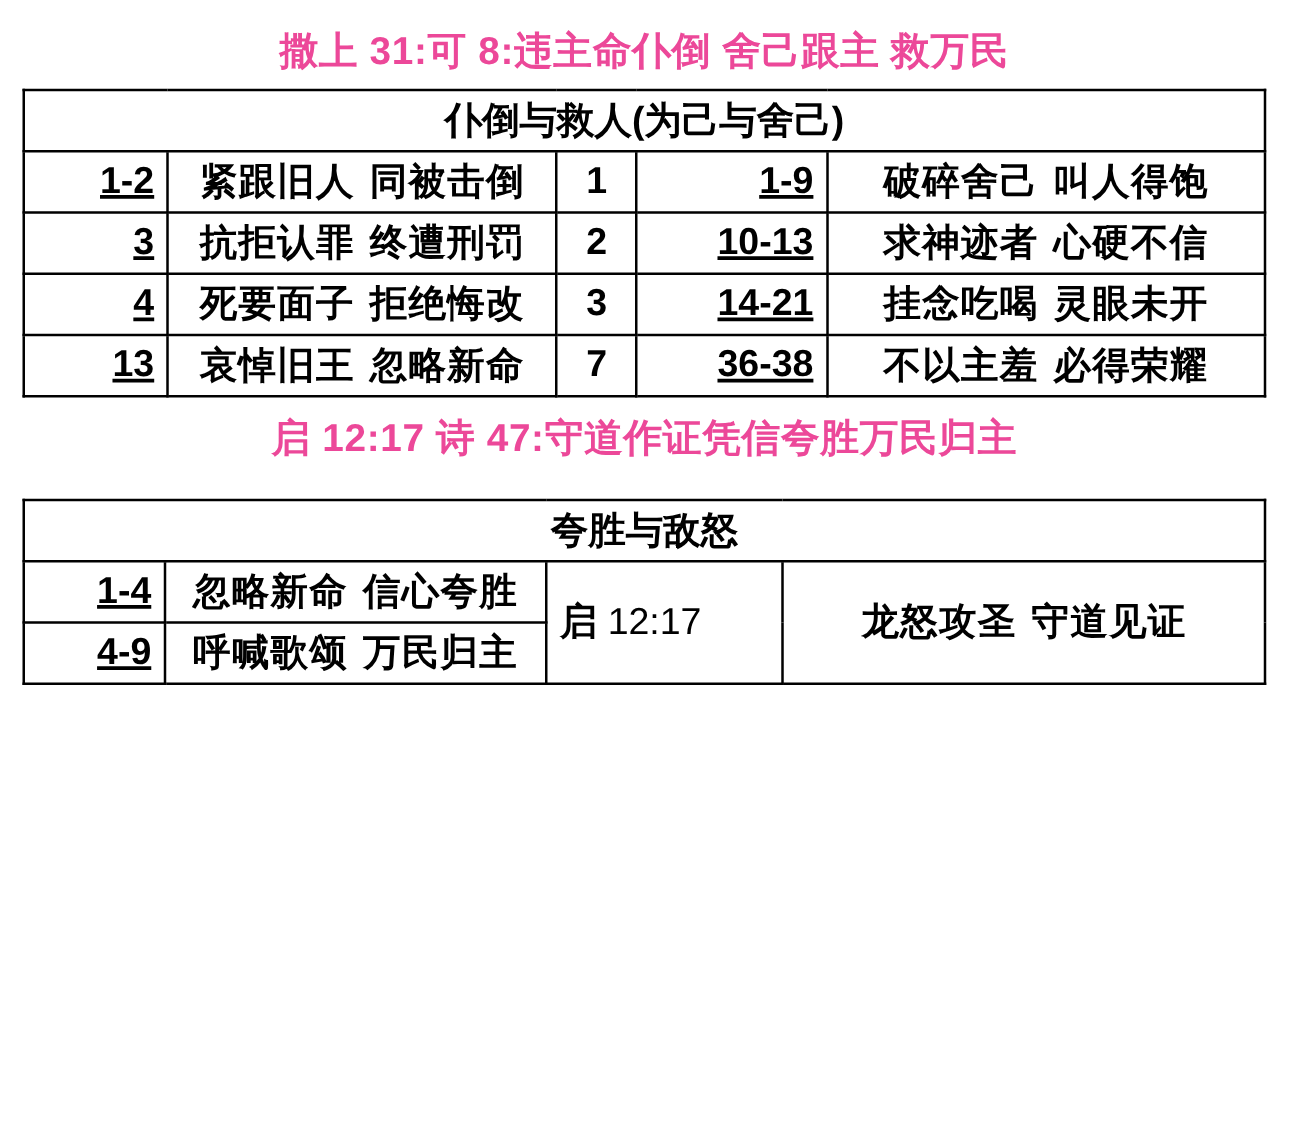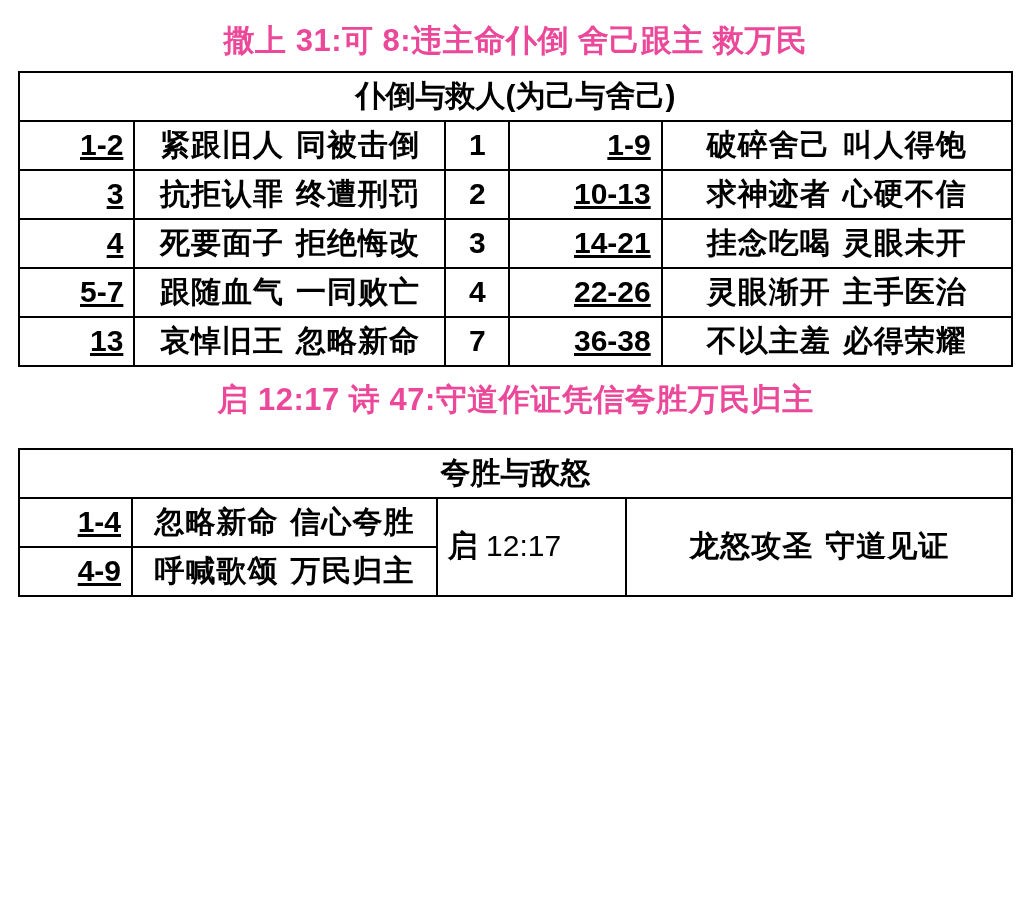--- a/index.html
+++ b/index.html
@@ -134,27 +134,20 @@
       </tr>
 
       <tr>
         <td class="num">4</td>
         <td class="phrase"><span>死要面子</span><span class="sp"></span><span>拒绝悔改</span></td>
         <td class="num-center">3</td>
         <td class="num">14-21</td>
         <td class="phrase"><span>挂念吃喝</span><span class="sp"></span><span>灵眼未开</span></td>
       </tr>
 
-      <tr>
-        <td class="num">5-7</td>
-        <td class="phrase"><span>跟随血气</span><span class="sp"></span><span>一同败亡</span></td>
-        <td class="num-center">4</td>
-        <td class="num">22-26</td>
-        <td class="phrase"><span>灵眼渐开</span><span class="sp"></span><span>主手医治</span></td>
-      </tr>
 
 
 
       <tr>
         <td class="num">13</td>
         <td class="phrase"><span>哀悼旧王</span><span class="sp"></span><span>忽略新命</span></td>
         <td class="num-center">7</td>
         <td class="num">36-38</td>
         <td class="phrase"><span>不以主羞</span><span class="sp"></span><span>必得荣耀</span></td>
       </tr>

